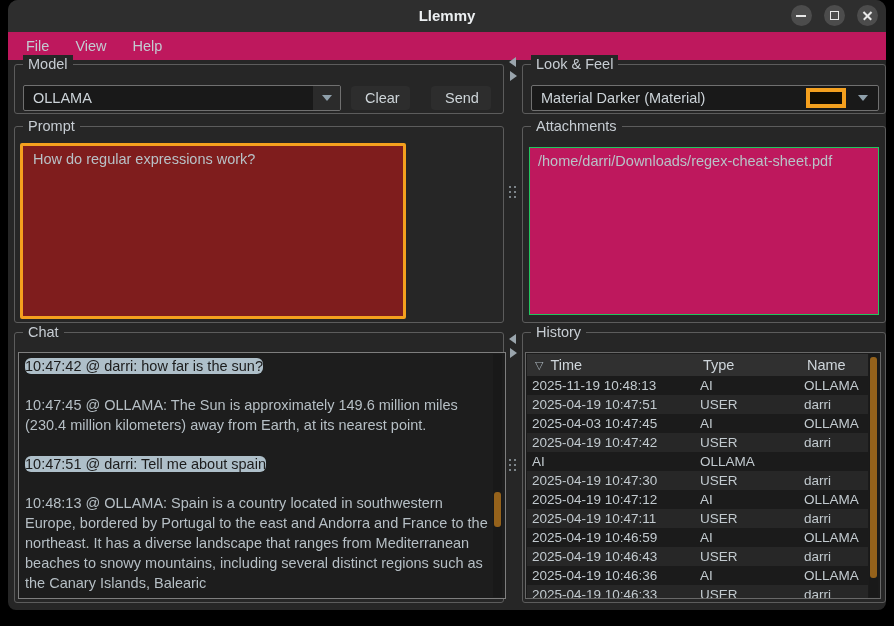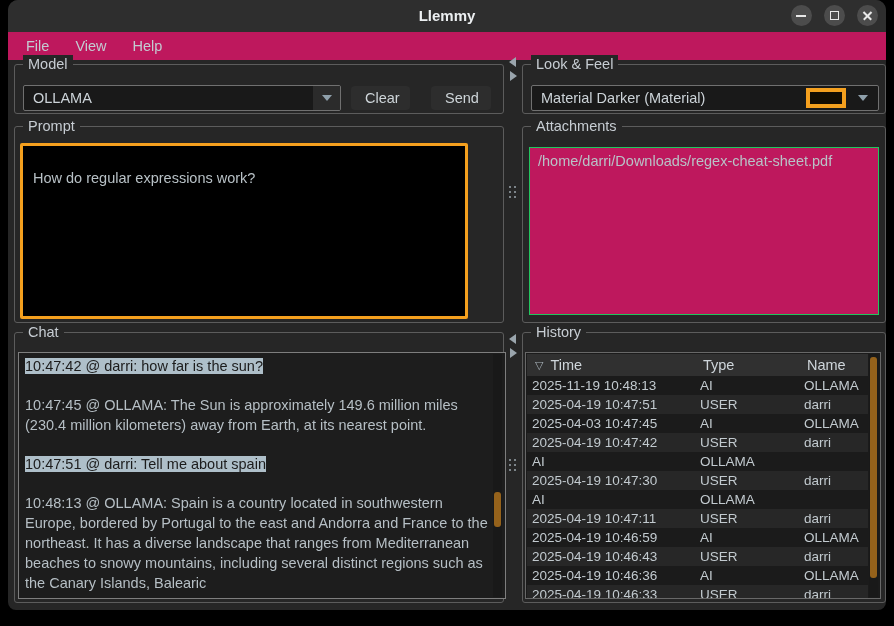--- a/index.html
+++ b/index.html
@@ -45,35 +45,35 @@
   #model-combo { left:8px; top:20px; width:318px; }
   #lf-combo { left:8px; top:20px; width:348px; }
   #lf-combo .arrow-down { margin-right:10px; }
   .lf-swatch { width:40px; height:20px; border:4px solid #F5A01E; background:#140d02; margin-right:12px; flex:none; }
   .btn { position:absolute; top:21px; height:24px; background:#2d2d2d; border:none; border-radius:4px;
     color:#ced5d9; font-size:14.5px; font-family:inherit; padding:0 14px; }
   #btn-clear { left:336px; width:59px; }
   #btn-send  { left:416px; width:60px; }
 
   
-  .prompt-area { position:absolute; left:5px; top:16px; width:448px; height:176px;
-    background:#000000; border:3px solid #F5A01E; border-radius:2px; resize:none;
-    color:#b8c1c6; font-size:14.5px; font-family:inherit; padding:22px 10px; outline:none; line-height:20px; }
+  .prompt-area { position:absolute; left:5px; top:16px; width:386px; height:176px;
+    background:#7f1d1d; border:3px solid #F5A01E; border-radius:2px; resize:none;
+    color:#b8c1c6; font-size:14.5px; font-family:inherit; padding:3px 10px; outline:none; line-height:20px; }
 
   
   .attach-box { position:absolute; left:6px; top:20px; width:350px; height:168px;
     background:#be185d; border:1px solid #22c55e; overflow:hidden; }
   .attach-item { color:#b9c2c7; font-size:14.5px; padding:5px 8px; white-space:nowrap; }
 
   
   .chat-box { position:absolute; left:3px; top:19px; width:488px; height:247px;
     background:#1d1d1d; border:1px solid #7e7e7e; overflow:hidden; }
   .chat-scroll { position:absolute; inset:0; right:14px; padding:3px 0 0 6px; overflow:hidden; }
   .chat-msg { margin-bottom:19px; color:#b6bfc5; font-size:14.5px; line-height:20px; }
-  .chat-msg .chat-text { white-space:pre-wrap; }
+  .chat-msg .chat-text { white-space:pre-wrap;border-radius:6px; }
   .chat-msg.highlighted .chat-text { background:#AEBFC9; color:#1c1c1c; }
   .vscroll { position:absolute; top:1px; bottom:1px; width:9px; background:#191919; }
   .chat-box .vscroll { right:3px; }
   .vthumb { position:absolute; left:1px; width:7px; background:#95621B; border-radius:3px; }
   #chat-thumb { top:138px; height:35px; }
 
   
   .hist-box { position:absolute; left:2px; top:19px; width:356px; height:247px;
     background:#1b1b1b; border:1px solid #686868; overflow:hidden; }
   .hist-header { position:absolute; left:1px; top:1px; right:12px; height:22px; background:#303030;
@@ -217,20 +217,21 @@
             <span class="cell">OLLAMA</span>
           </div>
 
           <div class="hist-row alt">
             <span class="cell">2025-04-19 10:47:30</span>
             <span class="cell">USER</span>
             <span class="cell">darri</span>
           </div>
 
           <div class="hist-row">
+            <span class="cell">2025-04-19 10:47:12</span>
             <span class="cell">AI</span>
             <span class="cell">OLLAMA</span>
           </div>
 
           <div class="hist-row alt">
             <span class="cell">2025-04-19 10:47:11</span>
             <span class="cell">USER</span>
             <span class="cell">darri</span>
           </div>
 

